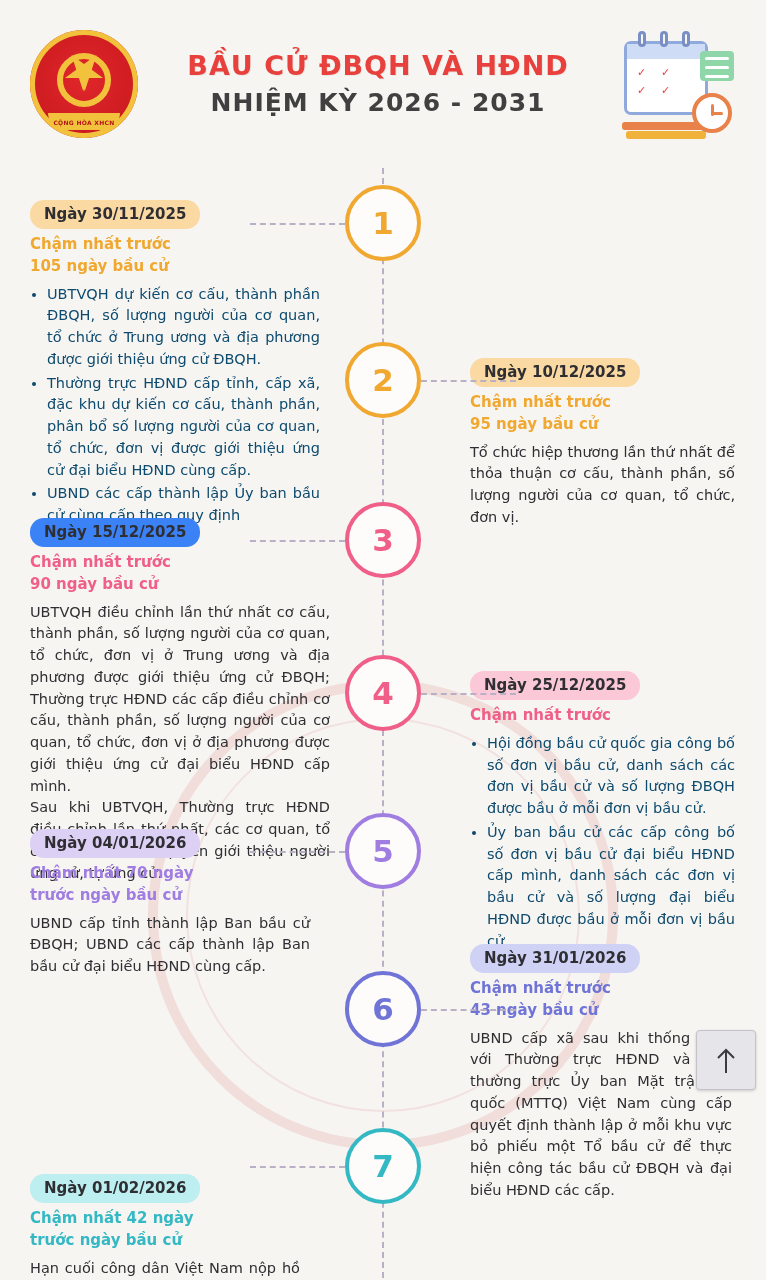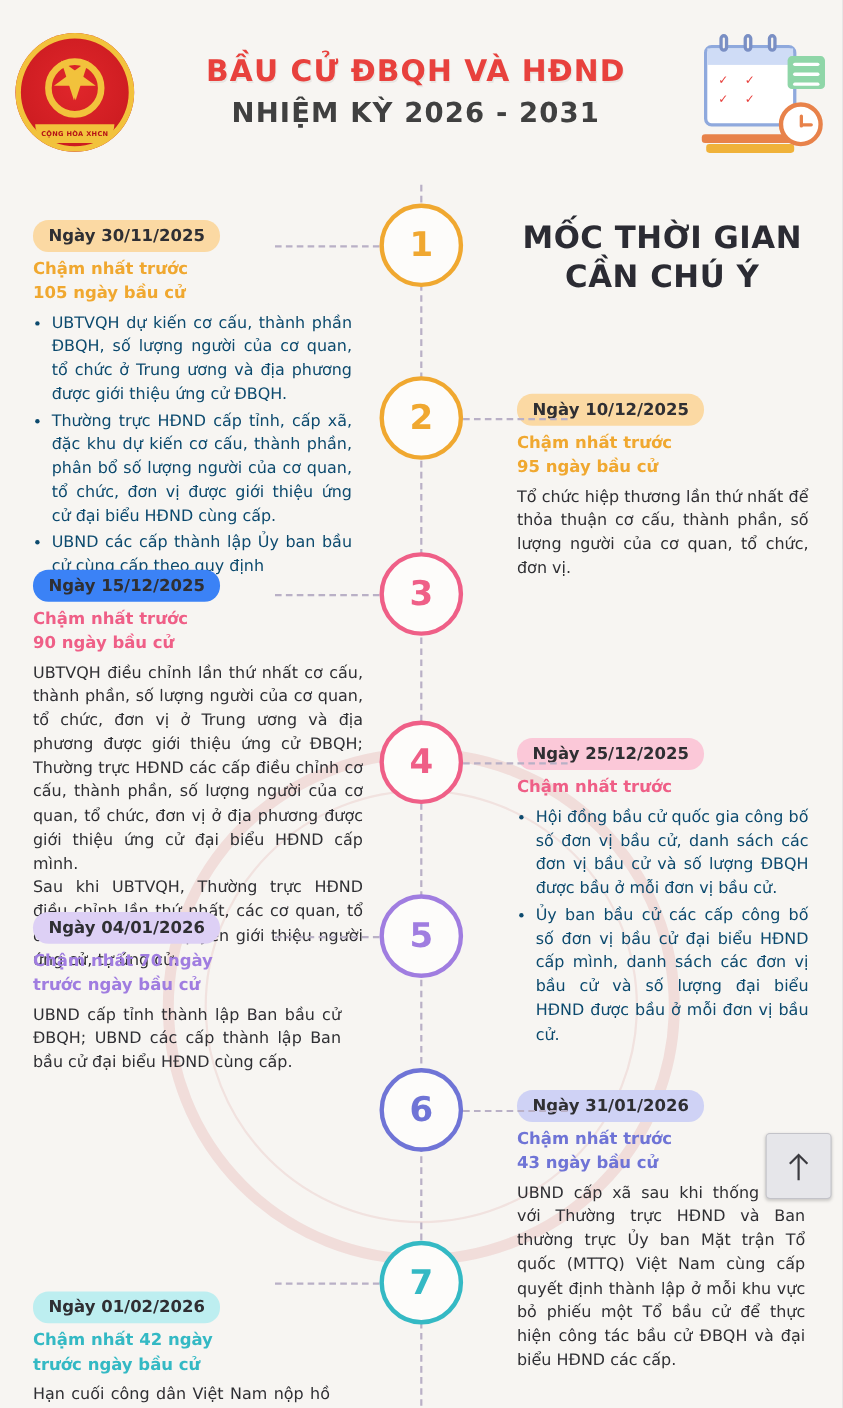--- a/index.html
+++ b/index.html
@@ -42,21 +42,21 @@
     border: 2px solid rgba(200, 60, 60, 0.10);
   }
 
   
   .header {
     position: relative;
     height: 168px;
     display: flex;
     align-items: center;
     justify-content: space-between;
-    padding: 0 14px;
+    padding: 0 30px;
     box-sizing: border-box;
   }
   .emblem {
     position: relative;
     width: 108px;
     height: 108px;
     flex: 0 0 auto;
   }
   .emblem .ring {
     position: absolute;
@@ -394,24 +394,20 @@
           <i></i>
           <i></i>
         </div>
       <div class="clock"></div>
     </div>
   </div>
 
   <div class="timeline">
     <div class="axis"></div>
 
-    <div class="heading-right">
-      <div>MỐC THỜI GIAN</div>
-      <div>CẦN CHÚ Ý</div>
-    </div>
 
     <div class="connector" style="left:250px; top:55px; width:95px;"></div>
     <div class="node" style="top:17px; border-color:#f0a830; color:#f0a830;">
       <span>1</span>
     </div>
     <div class="block left" style="top:32px;">
       <div class="date-pill" style="background:#fbd9a3;">Ngày 30/11/2025</div>
       <div class="deadline" style="color:#f0a830;">
         <div>Chậm nhất trước</div>
         <div>105 ngày bầu cử</div>
@@ -475,21 +471,21 @@
         <div>Chậm nhất 70 ngày</div>
         <div>trước ngày bầu cử</div>
       </div>
       <div class="body-text">UBND cấp tỉnh thành lập Ban bầu cử ĐBQH; UBND các cấp thành lập Ban bầu cử đại biểu HĐND cùng cấp.</div>
     </div>
 
     <div class="connector" style="left:421px; top:841px; width:95px;"></div>
     <div class="node" style="top:803px; border-color:#6f74d6; color:#6f74d6;">
       <span>6</span>
     </div>
-    <div class="block right" style="top:823px; width:262px;">
+    <div class="block right" style="top:776px; width:262px;">
       <div class="date-pill" style="background:#cfd2f5;">Ngày 31/01/2026</div>
       <div class="deadline" style="color:#6f74d6;">
         <div>Chậm nhất trước</div>
         <div>43 ngày bầu cử</div>
       </div>
       <div class="body-text">UBND cấp xã sau khi thống nhất với Thường trực HĐND và Ban thường trực Ủy ban Mặt trận Tổ quốc (MTTQ) Việt Nam cùng cấp quyết định thành lập ở mỗi khu vực bỏ phiếu một Tổ bầu cử để thực hiện công tác bầu cử ĐBQH và đại biểu HĐND các cấp.</div>
     </div>
 
     <div class="connector" style="left:250px; top:998px; width:95px;"></div>
     <div class="node" style="top:960px; border-color:#34b9c4; color:#34b9c4;">

